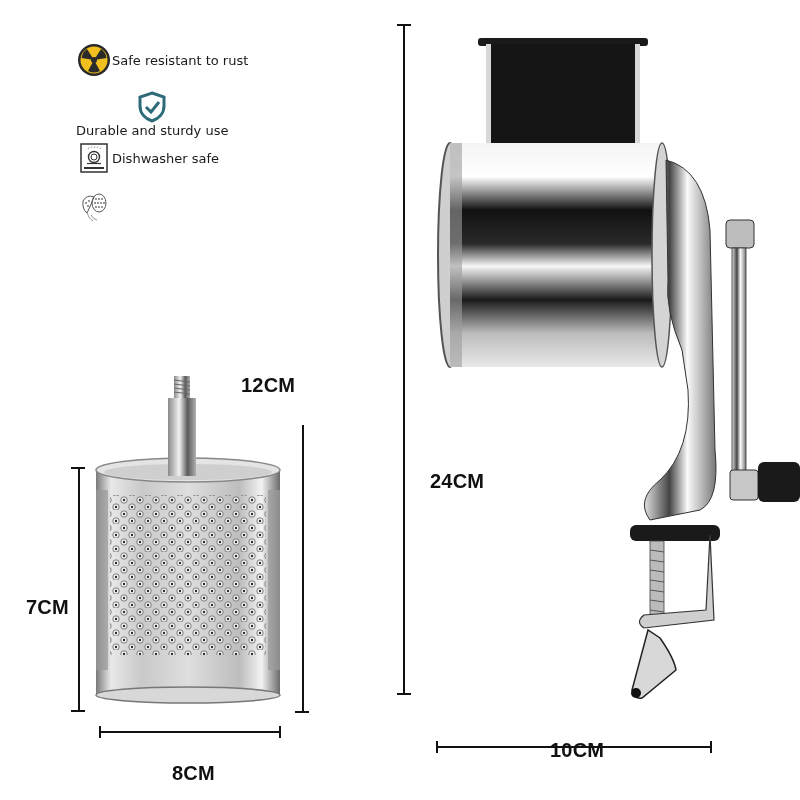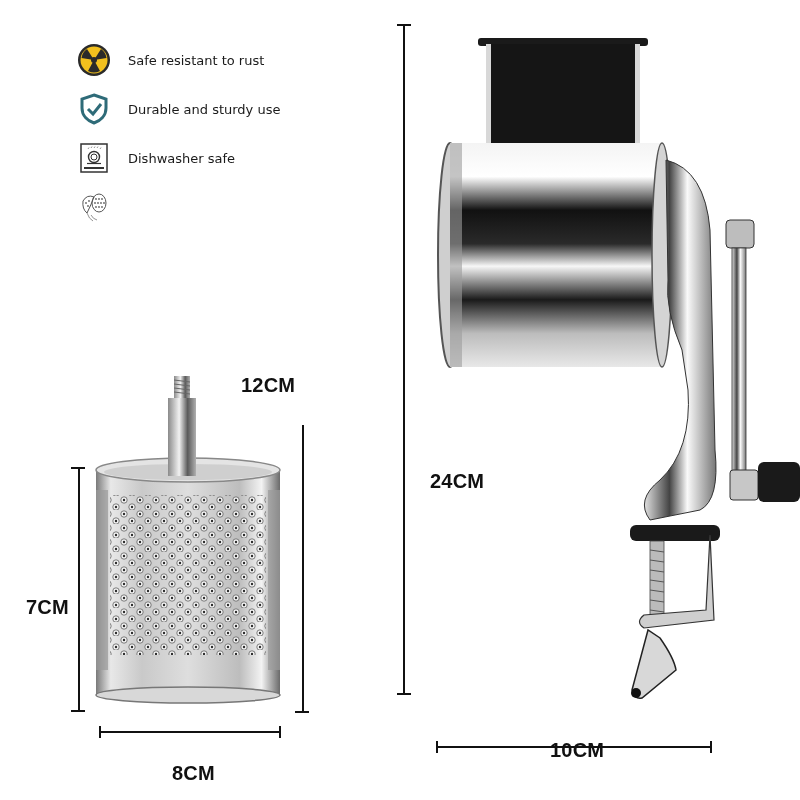--- a/index.html
+++ b/index.html
@@ -1,21 +1,21 @@
 <!DOCTYPE html>
 <html><head>
 <meta charset="utf-8">
 <style>
   * { box-sizing: border-box; margin: 0; padding: 0; }
   html, body { width: 800px; height: 800px; background: #ffffff; overflow: hidden; }
   body { position: relative; font-family: "Liberation Sans", sans-serif; color: #111; }
 
   .feature { position: absolute; left: 76px; display: flex; align-items: center; height: 36px; }
   .feature .ico { width: 36px; height: 36px; display: flex; align-items: center; justify-content: center; }
-  .feature .lbl { margin-left: 16px; font-size: 13px; color: #1a1a1a; font-family: "DejaVu Sans", sans-serif; }
+  .feature .lbl { font-size: 13px; color: #1a1a1a; font-family: "DejaVu Sans", sans-serif; }
 
   .dim-label { position: absolute; font-weight: bold; font-size: 20px; color: #111; letter-spacing: 0.2px; }
   .vline { position: absolute; width: 2px; background: #111; }
   .hline { position: absolute; height: 2px; background: #111; }
   .tick-h { position: absolute; width: 14px; height: 2px; background: #111; }
   .tick-v { position: absolute; width: 2px; height: 12px; background: #111; }
 
   .product { position: absolute; }
 </style>
 </head>
@@ -28,21 +28,21 @@
       <circle cx="17" cy="17" r="13.5" fill="#F2C01E"></circle>
       <path d="M17 17 L10 6 A13 13 0 0 0 4.5 15 Z" fill="#2a2a2a"></path>
       <path d="M17 17 L29.5 15 A13 13 0 0 0 24 6 Z" fill="#2a2a2a"></path>
       <path d="M17 17 L11 28 A13 13 0 0 0 23 28 Z" fill="#2a2a2a"></path>
       <circle cx="17" cy="17" r="3" fill="#2a2a2a"></circle>
     </svg>
   </span>
   <span class="lbl">Safe resistant to rust</span>
 </div>
 
-<div class="feature" style="top:91px;">
+<div class="feature" style="top:91px;flex-direction:column;">
   <span class="ico">
     <svg width="30" height="32" viewBox="0 0 30 32">
       <path d="M15 2 L27 6 L27 15 C27 23 21 28 15 30 C9 28 3 23 3 15 L3 6 Z" fill="none" stroke="#2E6B78" stroke-width="3"></path>
       <path d="M9 16 L14 21 L22 11" fill="none" stroke="#2E6B78" stroke-width="3"></path>
     </svg>
   </span>
   <span class="lbl">Durable and sturdy use</span>
 </div>
 
 <div class="feature" style="top:140px;">

